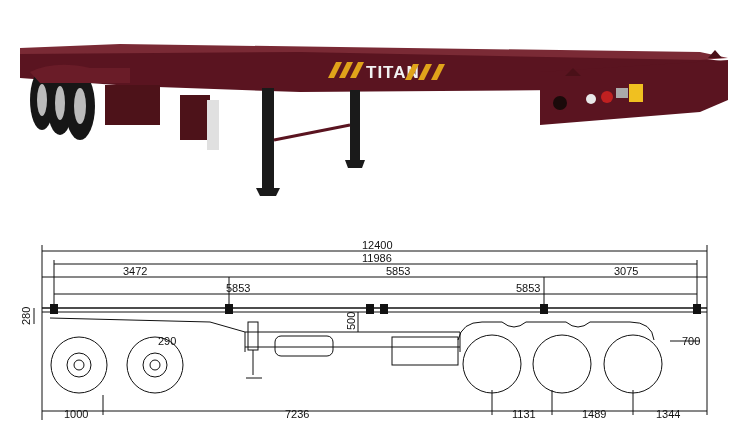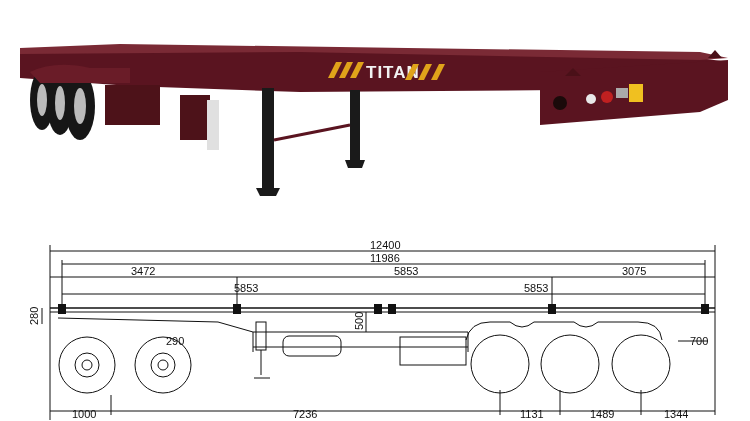--- a/index.html
+++ b/index.html
@@ -1,18 +1,18 @@
 <!DOCTYPE html>
 <html><head>
 <meta charset="utf-8">
 <style>
   html, body { margin:0; padding:0; background:#ffffff; }
   body { width:750px; height:421px; position:relative; overflow:hidden; font-family:"Liberation Sans", sans-serif; }
   #photo { position:absolute; left:0; top:0; width:750px; height:230px; }
-  #drawing { position:absolute; left:8px; top:230px; width:676px; height:191px; }
+  #drawing { position:absolute; left:0; top:230px; width:676px; height:191px; }
   .dim-text { font-family:"Liberation Sans", sans-serif; font-size:11px; fill:#111; }
   .logo-text { font-family:"Liberation Sans", sans-serif; font-weight:bold; font-size:17px; fill:#f2f2f2; letter-spacing:1px; }
 </style>
 </head>
 <body>
 
 <div id="photo">
   <svg width="750" height="230" viewBox="0 0 750 230">
 
     <polygon points="20,52 300,48 700,58 728,62 728,80 560,90 300,92 130,86 20,78" fill="#5a1420"></polygon>

